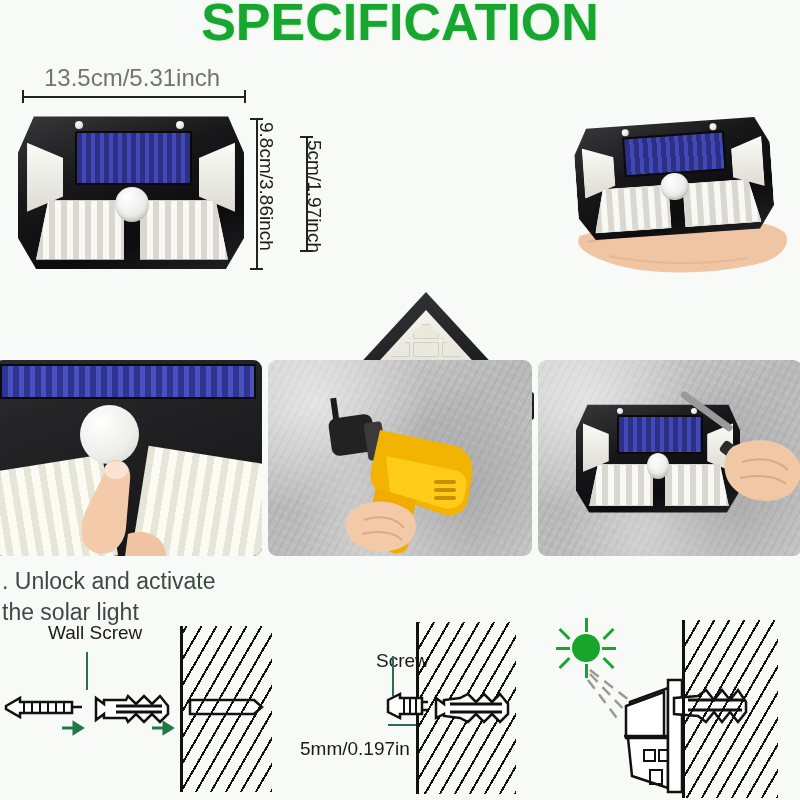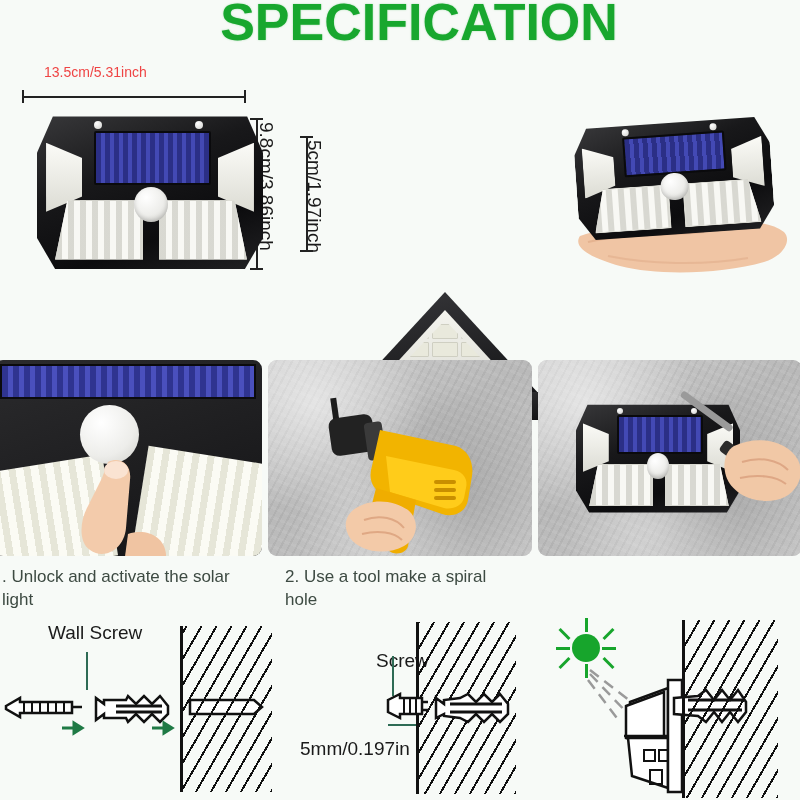--- a/index.html
+++ b/index.html
@@ -2,33 +2,33 @@
 <html><head>
 <meta charset="utf-8">
 <style>
   html,body{margin:0;padding:0;}
   body{
     width:800px;height:800px;overflow:hidden;
     background:#f7faf7;
     font-family:"Liberation Sans",sans-serif;
     position:relative;
   }
-  .page{position:absolute;inset:0;padding-left:19px;}
+  .page{position:absolute;inset:0;}
 
   
   .heading{
     position:absolute;width:100%;text-align:center;
     color:#18a72e;font-weight:bold;letter-spacing:0px;
     text-shadow:0 0 2px rgba(24,167,46,.35);
   }
   #spec-title{top:-8px;font-size:52px;}
   #easy-title{top:296px;font-size:50px;}
 
   
-  .dim-label{position:absolute;color:#ef4444;font-size:14px;white-space:nowrap;}
+  .dim-label{position:absolute;color:#737373;font-size:24px;white-space:nowrap;}
   #dim-width-label{left:44px;top:64px;}
   .dim-v{
     position:absolute;color:#1a1a1a;font-size:19px;white-space:nowrap;
     transform-origin:0 0;transform:rotate(90deg);
   }
   #dim-height-label{left:277px;top:122px;}
   #dim-depth-label{left:325px;top:140px;}
 
   .dim-line-h{position:absolute;background:#222;height:2px;}
   .dim-line-v{position:absolute;background:#222;width:2px;}
@@ -112,21 +112,21 @@
       radial-gradient(circle at 18% 22%,rgba(255,255,255,.55),transparent 42%),
       radial-gradient(circle at 72% 68%,rgba(120,120,120,.30),transparent 46%),
       radial-gradient(circle at 44% 86%,rgba(255,255,255,.35),transparent 40%),
       repeating-linear-gradient(118deg,rgba(0,0,0,.05) 0 2px,transparent 2px 7px),
       repeating-linear-gradient(22deg,rgba(255,255,255,.06) 0 3px,transparent 3px 9px),
       linear-gradient(150deg,#cfcfcf,#b9b9b9 45%,#c9c9c9 100%);
   }
 
   
   .caption{
-    position:absolute;color:#3d4a42;font-size:17px;line-height:1.35;
+    position:absolute;color:#3d4a42;font-size:23px;line-height:1.35;
   }
 
   
   .art{position:absolute;}
   .art-label{position:absolute;color:#1a1a1a;font-size:19px;white-space:nowrap;}
   .leader{position:absolute;width:2px;background:#2e6b55;}
   .measure{position:absolute;height:2px;background:#2e6b55;}
   .wall{position:absolute;}
   .wall-line{position:absolute;left:0;top:0;width:3px;height:100%;background:#111;}
   .wall-hatch{
@@ -285,21 +285,20 @@
       <rect x="52" y="48" width="26" height="13" rx="4" fill="#2c2c2c" transform="rotate(36 65 54)"></rect>
       <path d="M66 48 C92 36,120 44,130 62 C138 78,128 98,108 102
                C86 106,64 96,58 78 C54 64,58 53,66 48 Z" fill="#f1c8a6"></path>
       <path d="M74 62 C92 56,110 60,120 70" fill="none" stroke="#ddA" stroke-width="0"></path>
       <path d="M74 64 C92 58,110 62,120 72" fill="none" stroke="#dea785" stroke-width="2"></path>
       <path d="M72 80 C90 76,108 78,118 86" fill="none" stroke="#dea785" stroke-width="2"></path>
     </svg>
   </div>
 
   <div class="caption" style="left:2px;top:566px;width:235px;">. Unlock and activate the solar light</div>
-  <div class="caption" style="left:285px;top:566px;width:235px;">2. Use a tool make a spiral hole</div>
 
   <div class="art" style="left:0px;top:618px;width:280px;height:182px;">
     <div class="art-label" style="left:48px;top:4px;">Wall Screw</div>
     <div class="leader" style="left:86px;top:34px;height:38px;"></div>
 
     <svg style="position:absolute;left:0;top:0;" width="280" height="182" viewBox="0 0 280 182">
 
       <path d="M4 82 L18 74 L18 80 L74 80 L74 74 L78 74 L78 80 L82 80 L82 74 L86 74 L86 80 L90 80
                L90 74 L94 74 L94 80 L74 80 Z" fill="none"></path>
       <path d="M6 88 L20 80 L20 84 L72 84 L72 95 L20 95 L20 99 L6 91 Z" fill="#fff" stroke="#111" stroke-width="2.5"></path>

